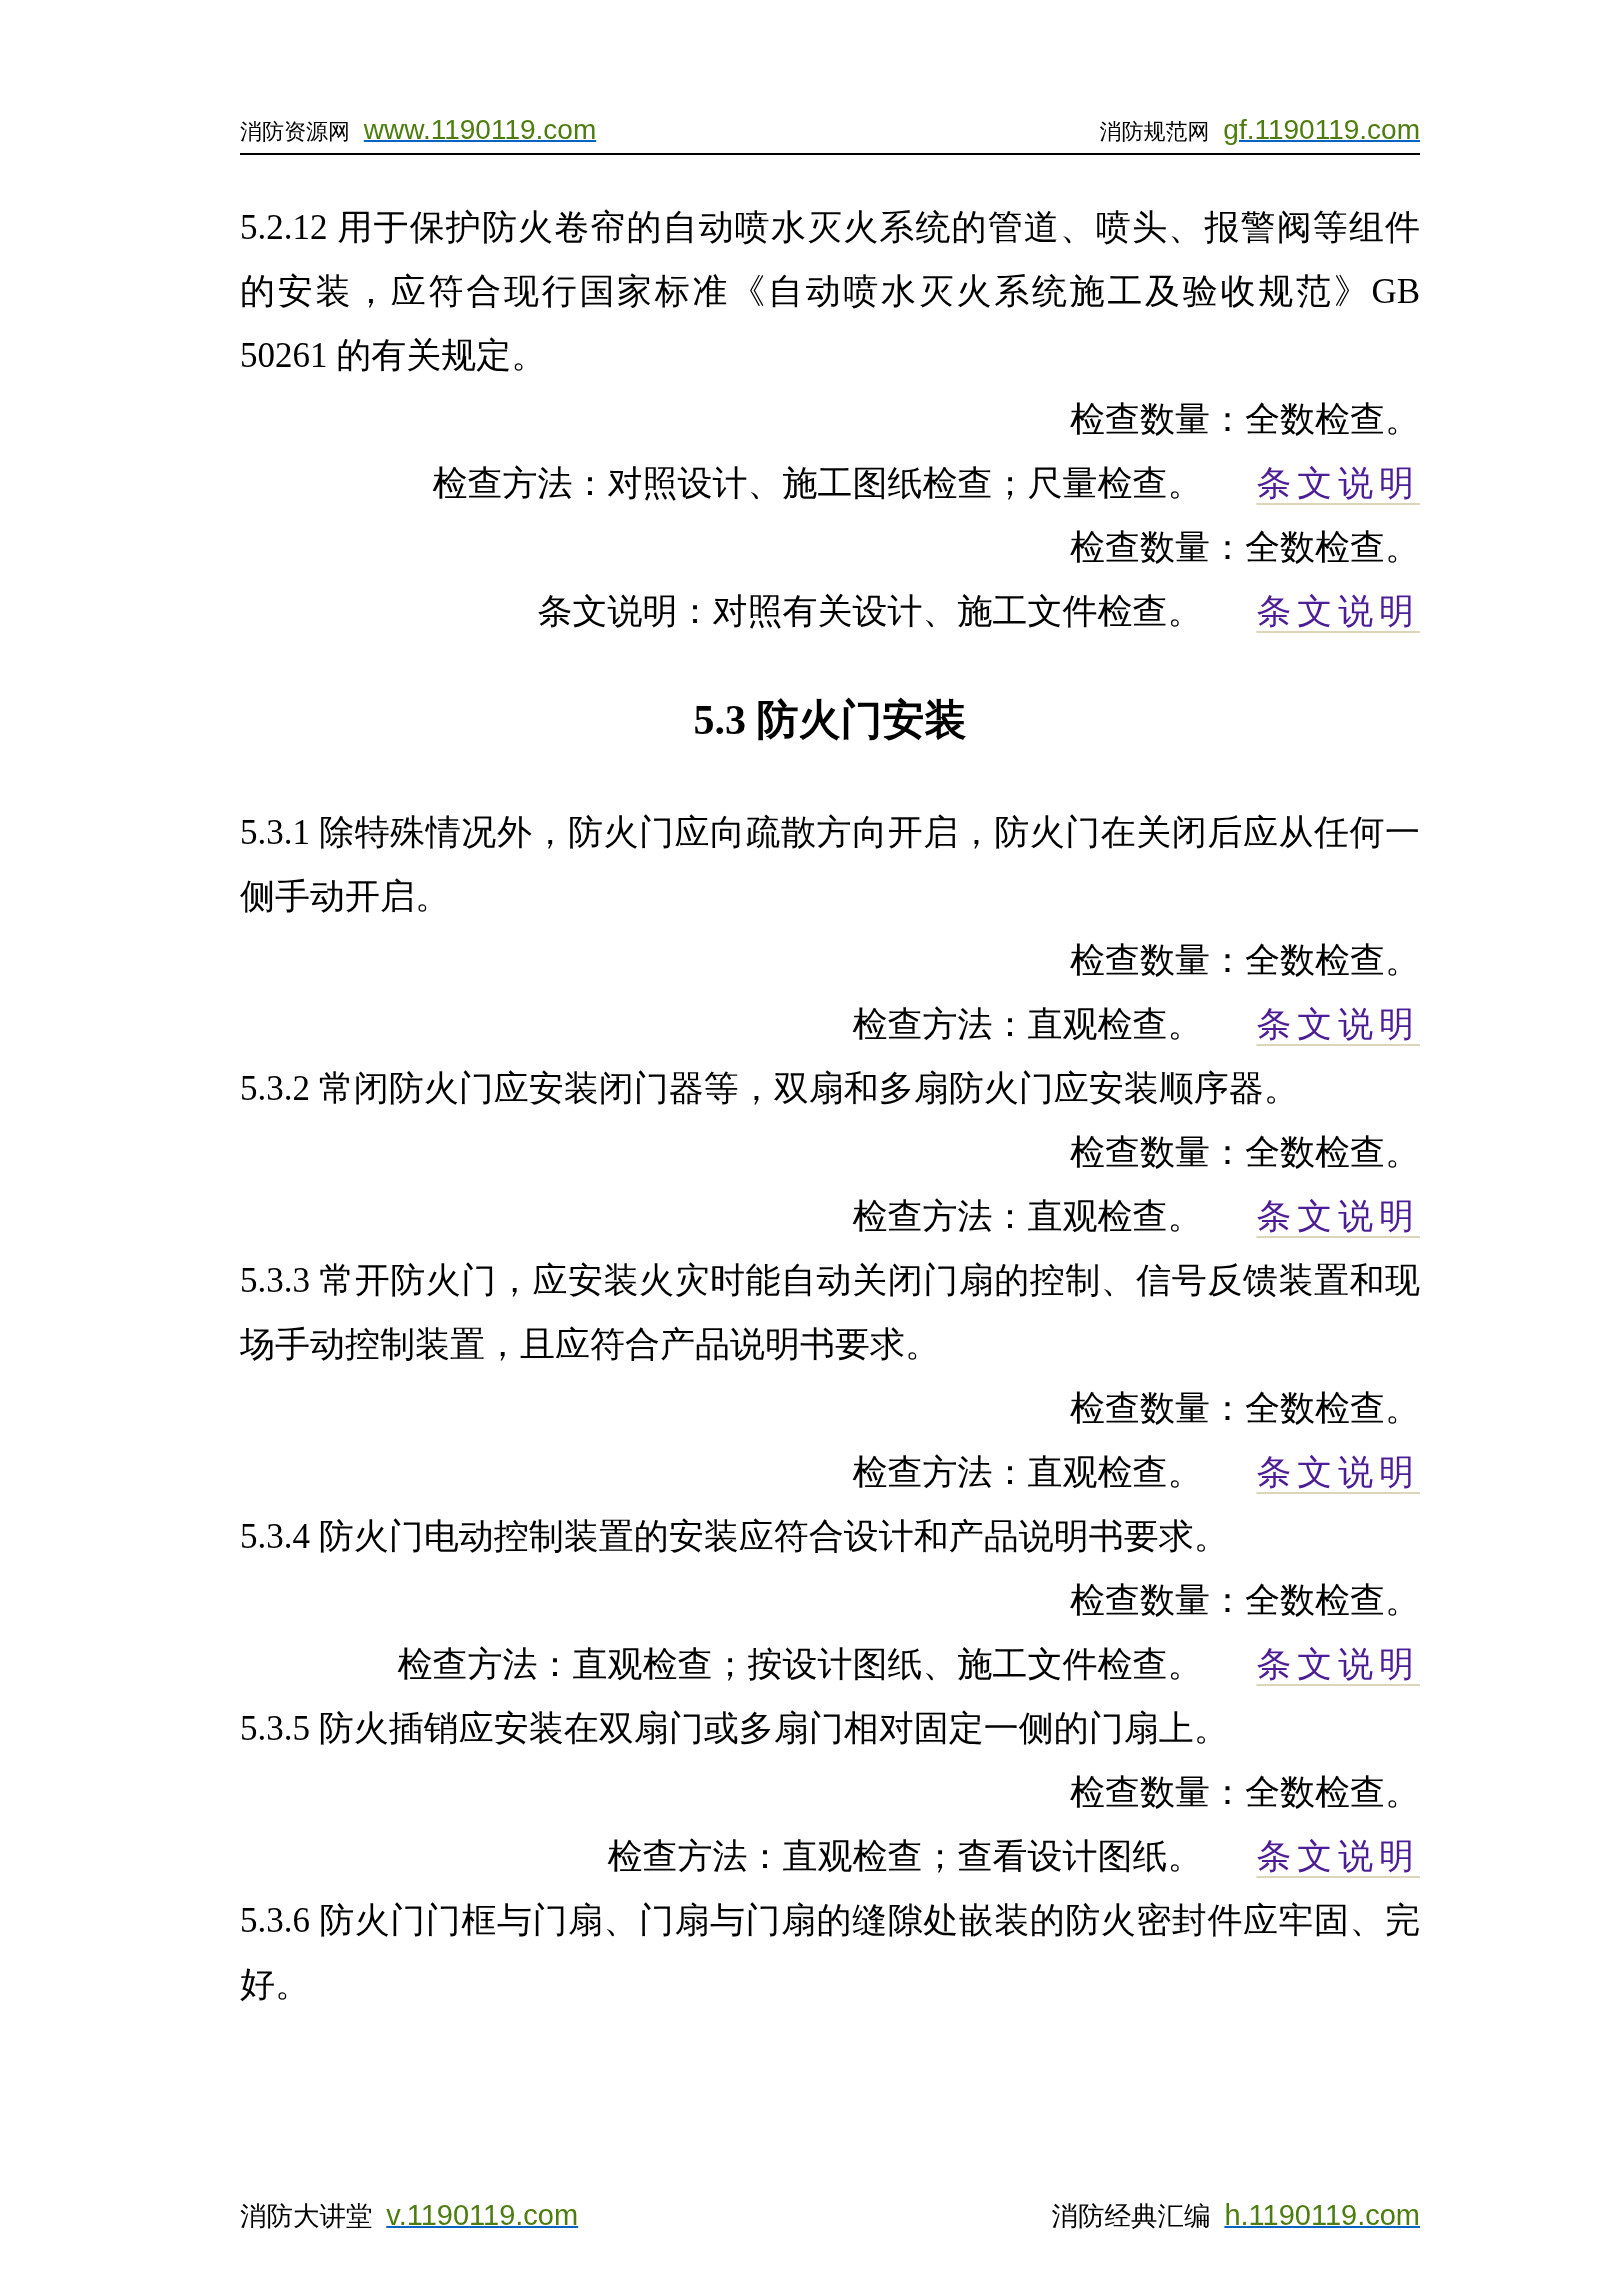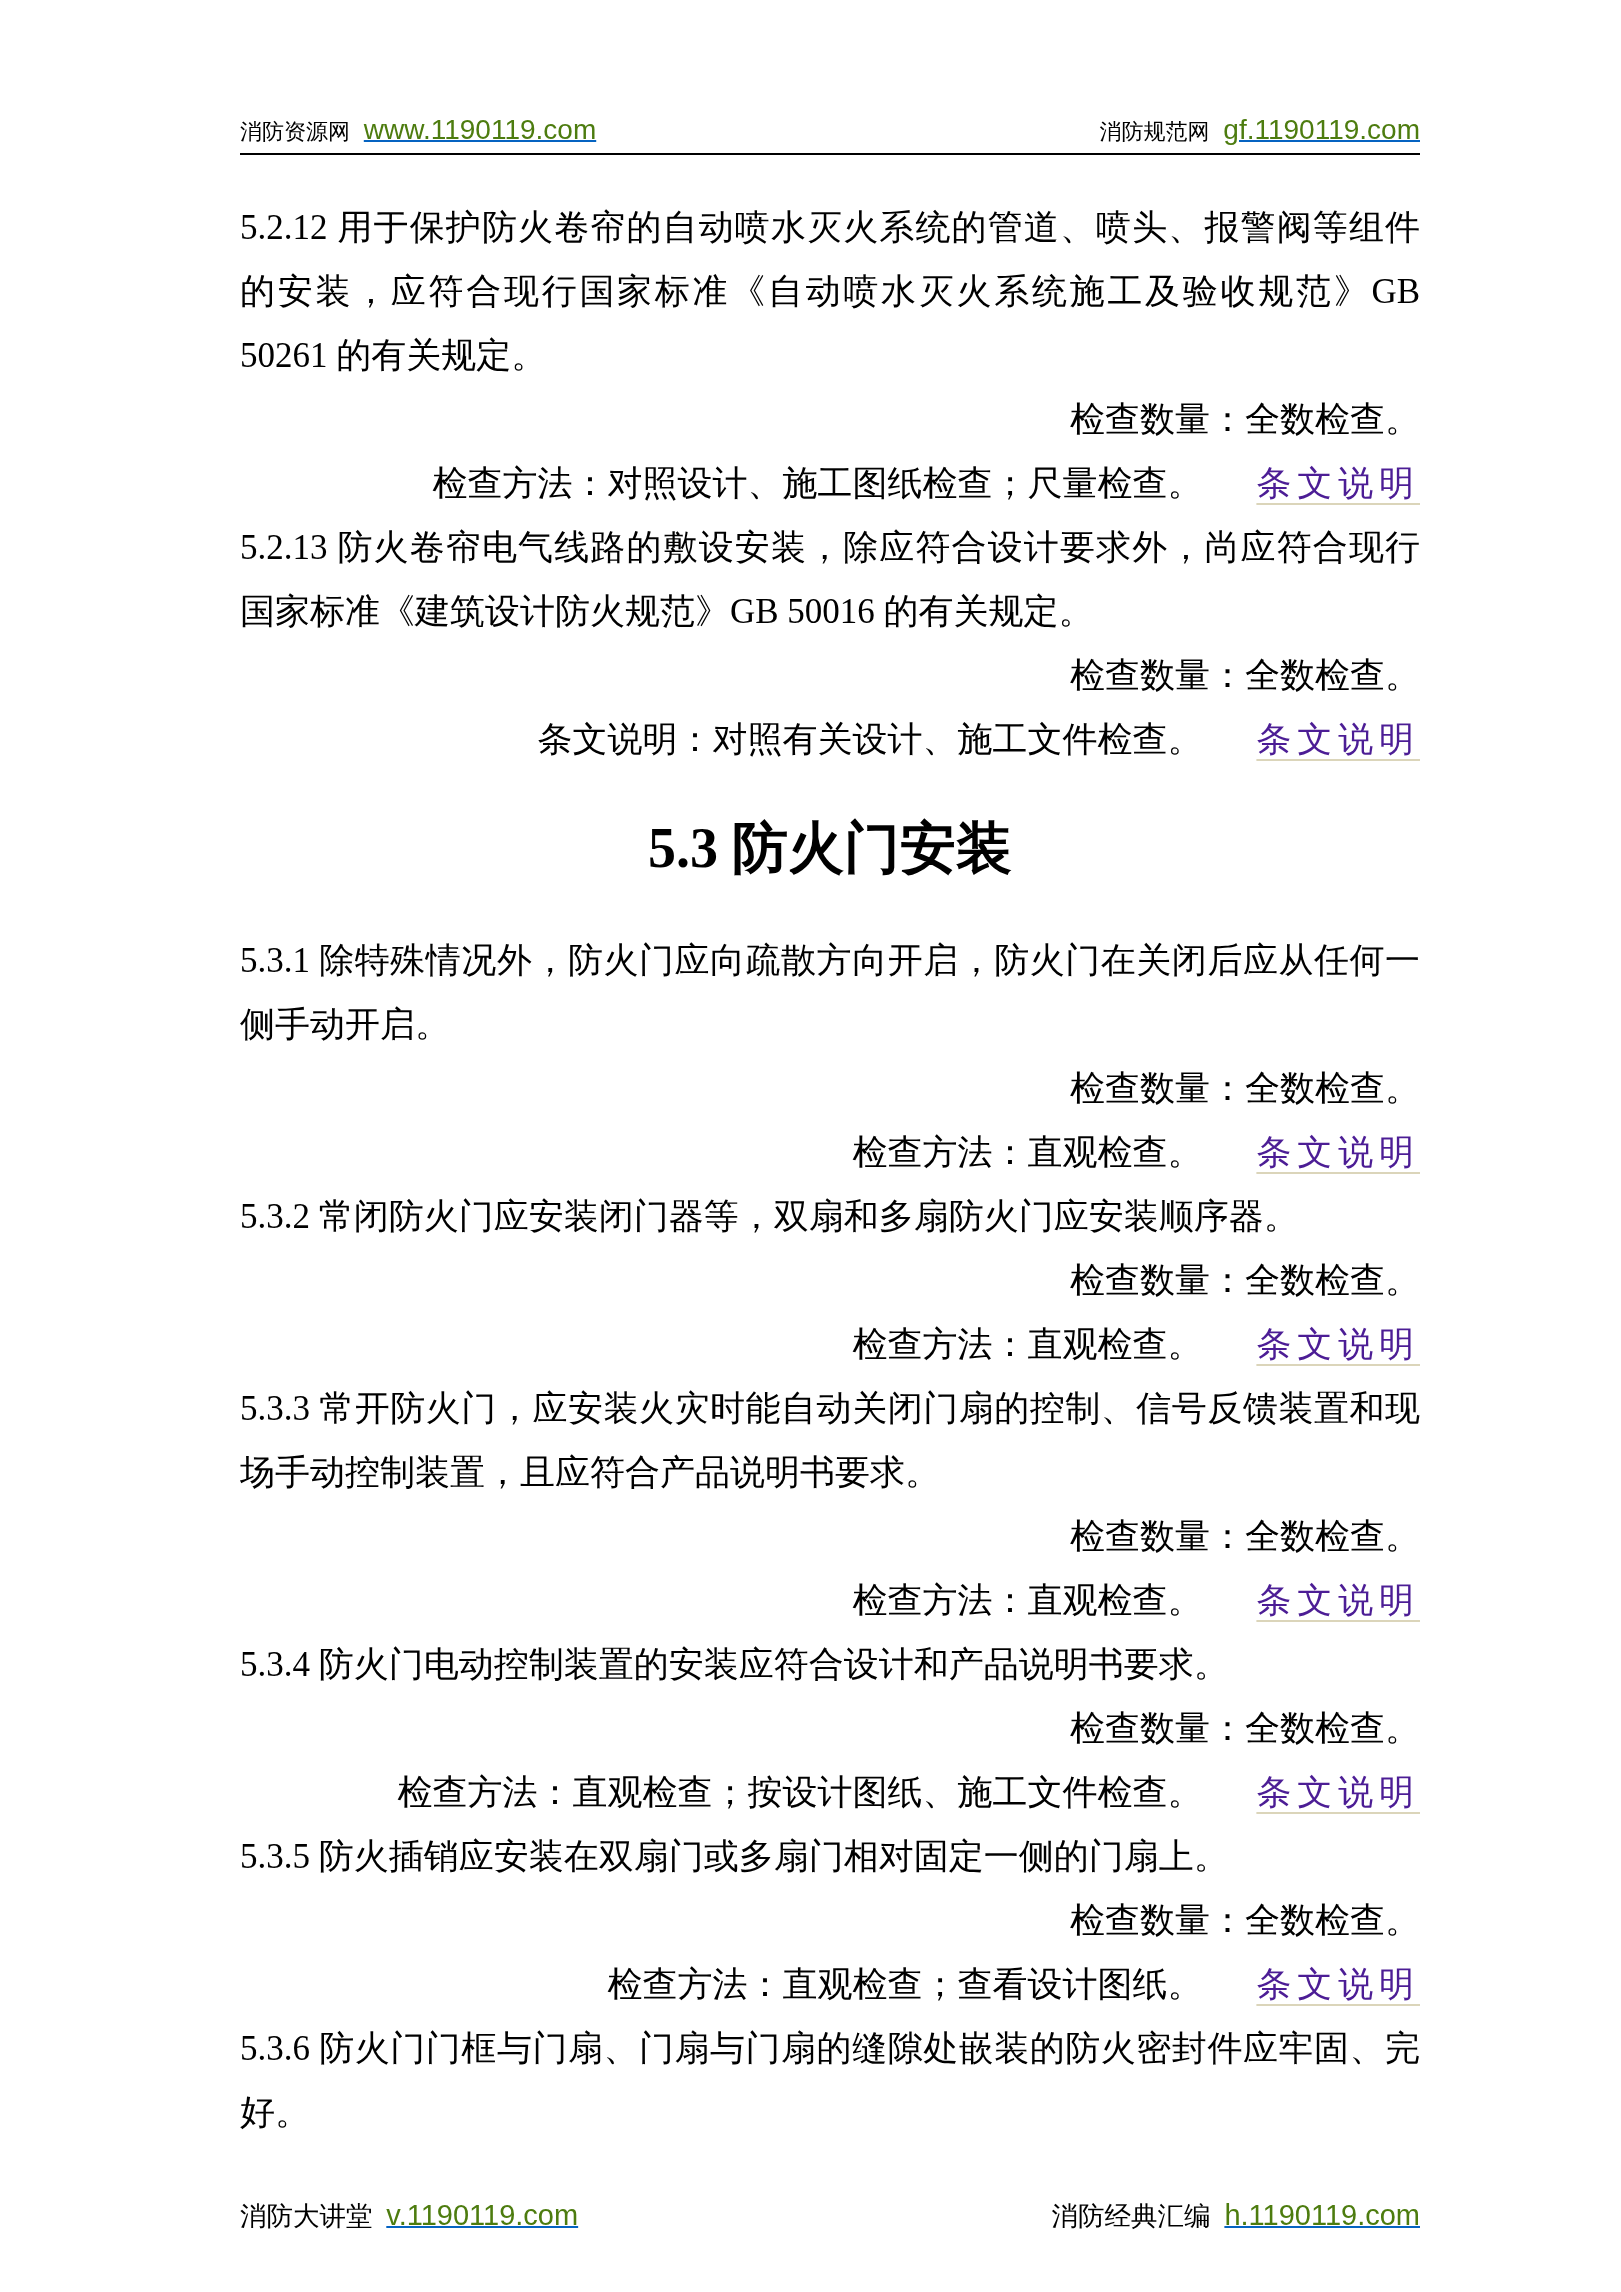--- a/index.html
+++ b/index.html
@@ -30,21 +30,21 @@
   
   .doc-body {
     position:absolute; top:196px; left:240px; right:201px;
     font-size:35px; line-height:64px;
     text-align:justify; text-justify:inter-ideograph;
   }
   .para  { margin:0; }
   .check { margin:0; text-indent:103px; text-align:right; }
   .section-heading {
     margin:44px 0 49px 0;
-    font-size:56px; font-weight:bold;
+    font-size:42px; font-weight:bold;
     text-align:center; text-indent:0; line-height:64px;
   }
   .clause-link {
     color:#4c1d95;
     margin-left:54px;
     letter-spacing:5.9px;
     text-decoration:underline; text-decoration-color:#dbd5ba; text-decoration-thickness:2px;
     text-underline-offset:7.8px;
     cursor:pointer;
     white-space:nowrap;
@@ -72,21 +72,20 @@
       <a class="blue-link">gf.1190119.com</a>
     </span>
   </div>
 
   <div class="doc-body">
 
     <p class="para">5.2.12 用于保护防火卷帘的自动喷水灭火系统的管道、喷头、报警阀等组件的安装，应符合现行国家标准《自动喷水灭火系统施工及验收规范》GB 50261 的有关规定。</p>
     <p class="check">检查数量：全数检查。</p>
     <p class="check"><span>检查方法：对照设计、施工图纸检查；尺量检查。</span><a class="clause-link">条文说明</a></p>
 
-    <p class="para">5.2.13 防火卷帘电气线路的敷设安装，除应符合设计要求外，尚应符合现行国家标准《建筑设计防火规范》GB 50016 的有关规定。</p>
     <p class="check">检查数量：全数检查。</p>
     <p class="check"><span>条文说明：对照有关设计、施工文件检查。</span><a class="clause-link">条文说明</a></p>
 
     <h2 class="section-heading">5.3 防火门安装</h2>
 
     <p class="para">5.3.1 除特殊情况外，防火门应向疏散方向开启，防火门在关闭后应从任何一侧手动开启。</p>
     <p class="check">检查数量：全数检查。</p>
     <p class="check"><span>检查方法：直观检查。</span><a class="clause-link">条文说明</a></p>
 
     <p class="para">5.3.2 常闭防火门应安装闭门器等，双扇和多扇防火门应安装顺序器。</p>

